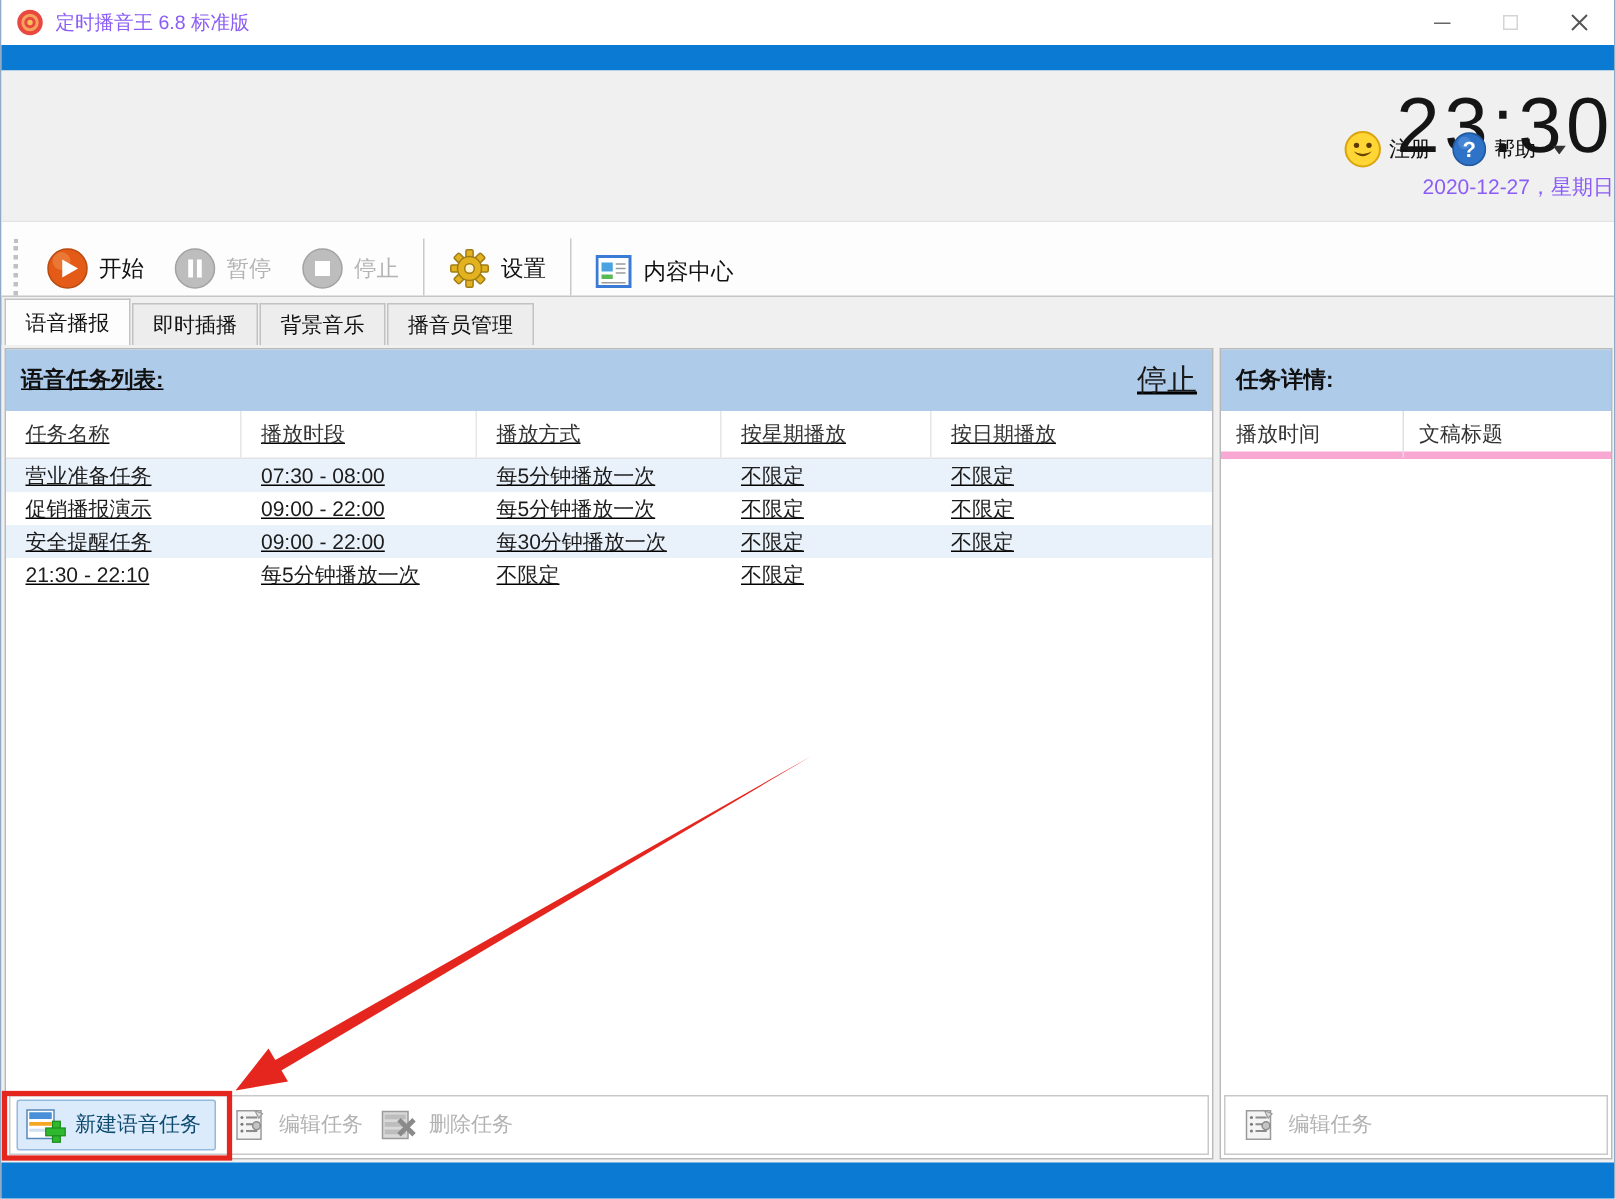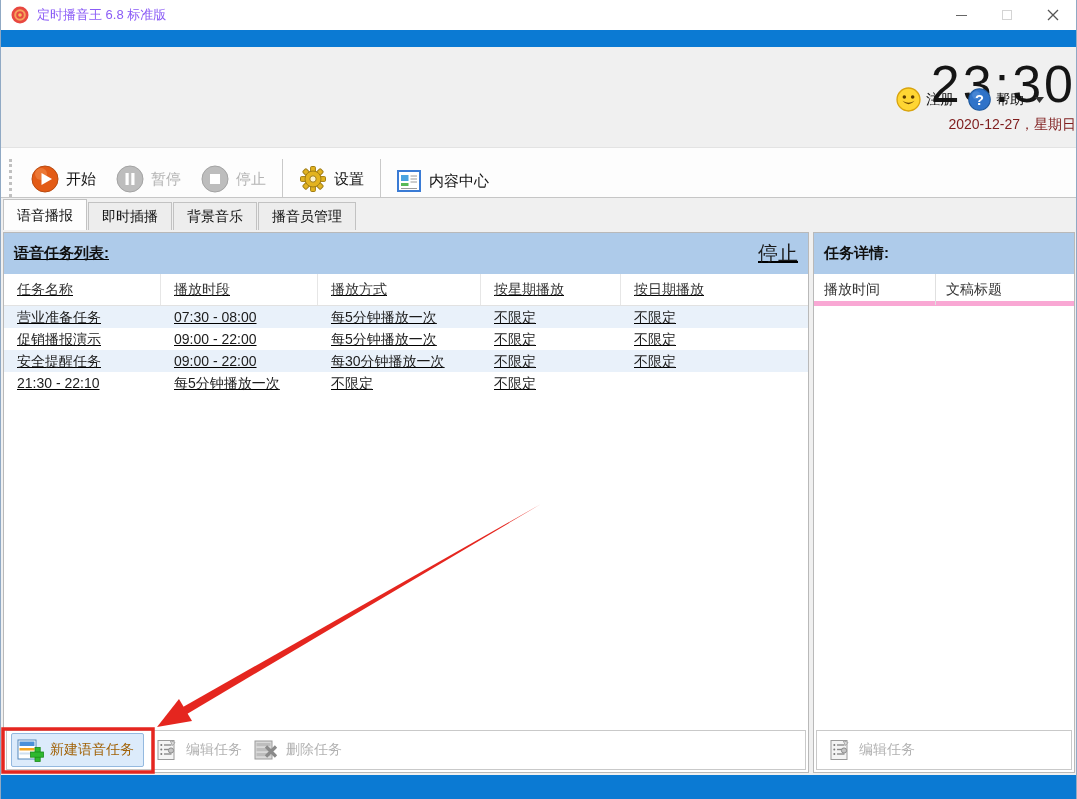--- a/index.html
+++ b/index.html
@@ -17,21 +17,21 @@
   .max-glyph { width:10px; height:10px; border:1px solid #d4d4d4; }
 
   
   .accent-top { position:absolute; top:30px; left:0; right:0; height:17px; background:#0b7ad3; }
   .accent-bottom { position:absolute; bottom:0; left:0; right:0; height:24px; background:#0b7ad3; }
 
   
   .header-area { position:absolute; top:47px; left:0; right:0; height:100px; background:#f0f0f0; }
   .clock-block { position:absolute; left:0; right:0; top:8px; text-align:right; }
   .clock-time { font-size:52px; font-weight:500; color:#151515; letter-spacing:3px; line-height:58px; }
-  .clock-date { font-size:14px; color:#7f1d1d; margin-top:3px; }
+  .clock-date { font-size:14px; color:#8b5cf6; margin-top:3px; }
   .account { position:absolute; right:32px; top:40px; display:flex; align-items:center; gap:0; }
   .acct-btn { display:flex; align-items:center; gap:5px; cursor:pointer; }
   .acct-label { font-size:14px; color:#111; }
   .acct-gap { width:14px; }
   .caret { margin-left:6px; }
 
   
   .toolbar { position:absolute; top:147px; left:0; right:0; height:51px; background:#fdfdfd;
              border-top:1px solid #e3e3e3; border-bottom:1px solid #c6c6c6;
              display:flex; align-items:flex-end; padding-left:6px; }
@@ -63,21 +63,21 @@
   .trow:nth-child(odd) { background:#e9f1fa; }
   .trow > div { font-size:14px; color:#1c1c1c; line-height:22px; padding-left:13px; white-space:nowrap; overflow:hidden; }
 
   .d-head { display:grid; grid-template-columns:122px 1fr; height:32px; border-bottom:5px solid #f9a8d4; }
   .d-head > div { font-size:14px; color:#333; line-height:31px; padding-left:10px; border-right:1px solid #e0e0e0; }
   .d-head > div:last-child { border-right:none; }
 
   .bottom-bar { position:absolute; left:2px; right:2px; bottom:2px; height:40px; background:#fff;
                 border:1px solid #c9c9c9; display:flex; align-items:center; }
   .bb-btn { display:flex; align-items:center; gap:6px; margin-left:12px; }
-  .bb-btn .bb-label { font-size:14px; color:#a16207; white-space:nowrap; }
+  .bb-btn .bb-label { font-size:14px; color:#0c4a6e; white-space:nowrap; }
   .bb-btn.disabled .bb-label { color:#b2b2b2; }
   .bb-new { margin-left:4px; background:#dcebfb; border:1px solid #94b9df; border-radius:2px; height:34px; padding:0 9px 0 5px; }
 
   
   .annotation { position:absolute; inset:0; width:1077px; height:799px; pointer-events:none; z-index:50; }
 </style>
 </head>
 <body>
 
 <div id="app">

